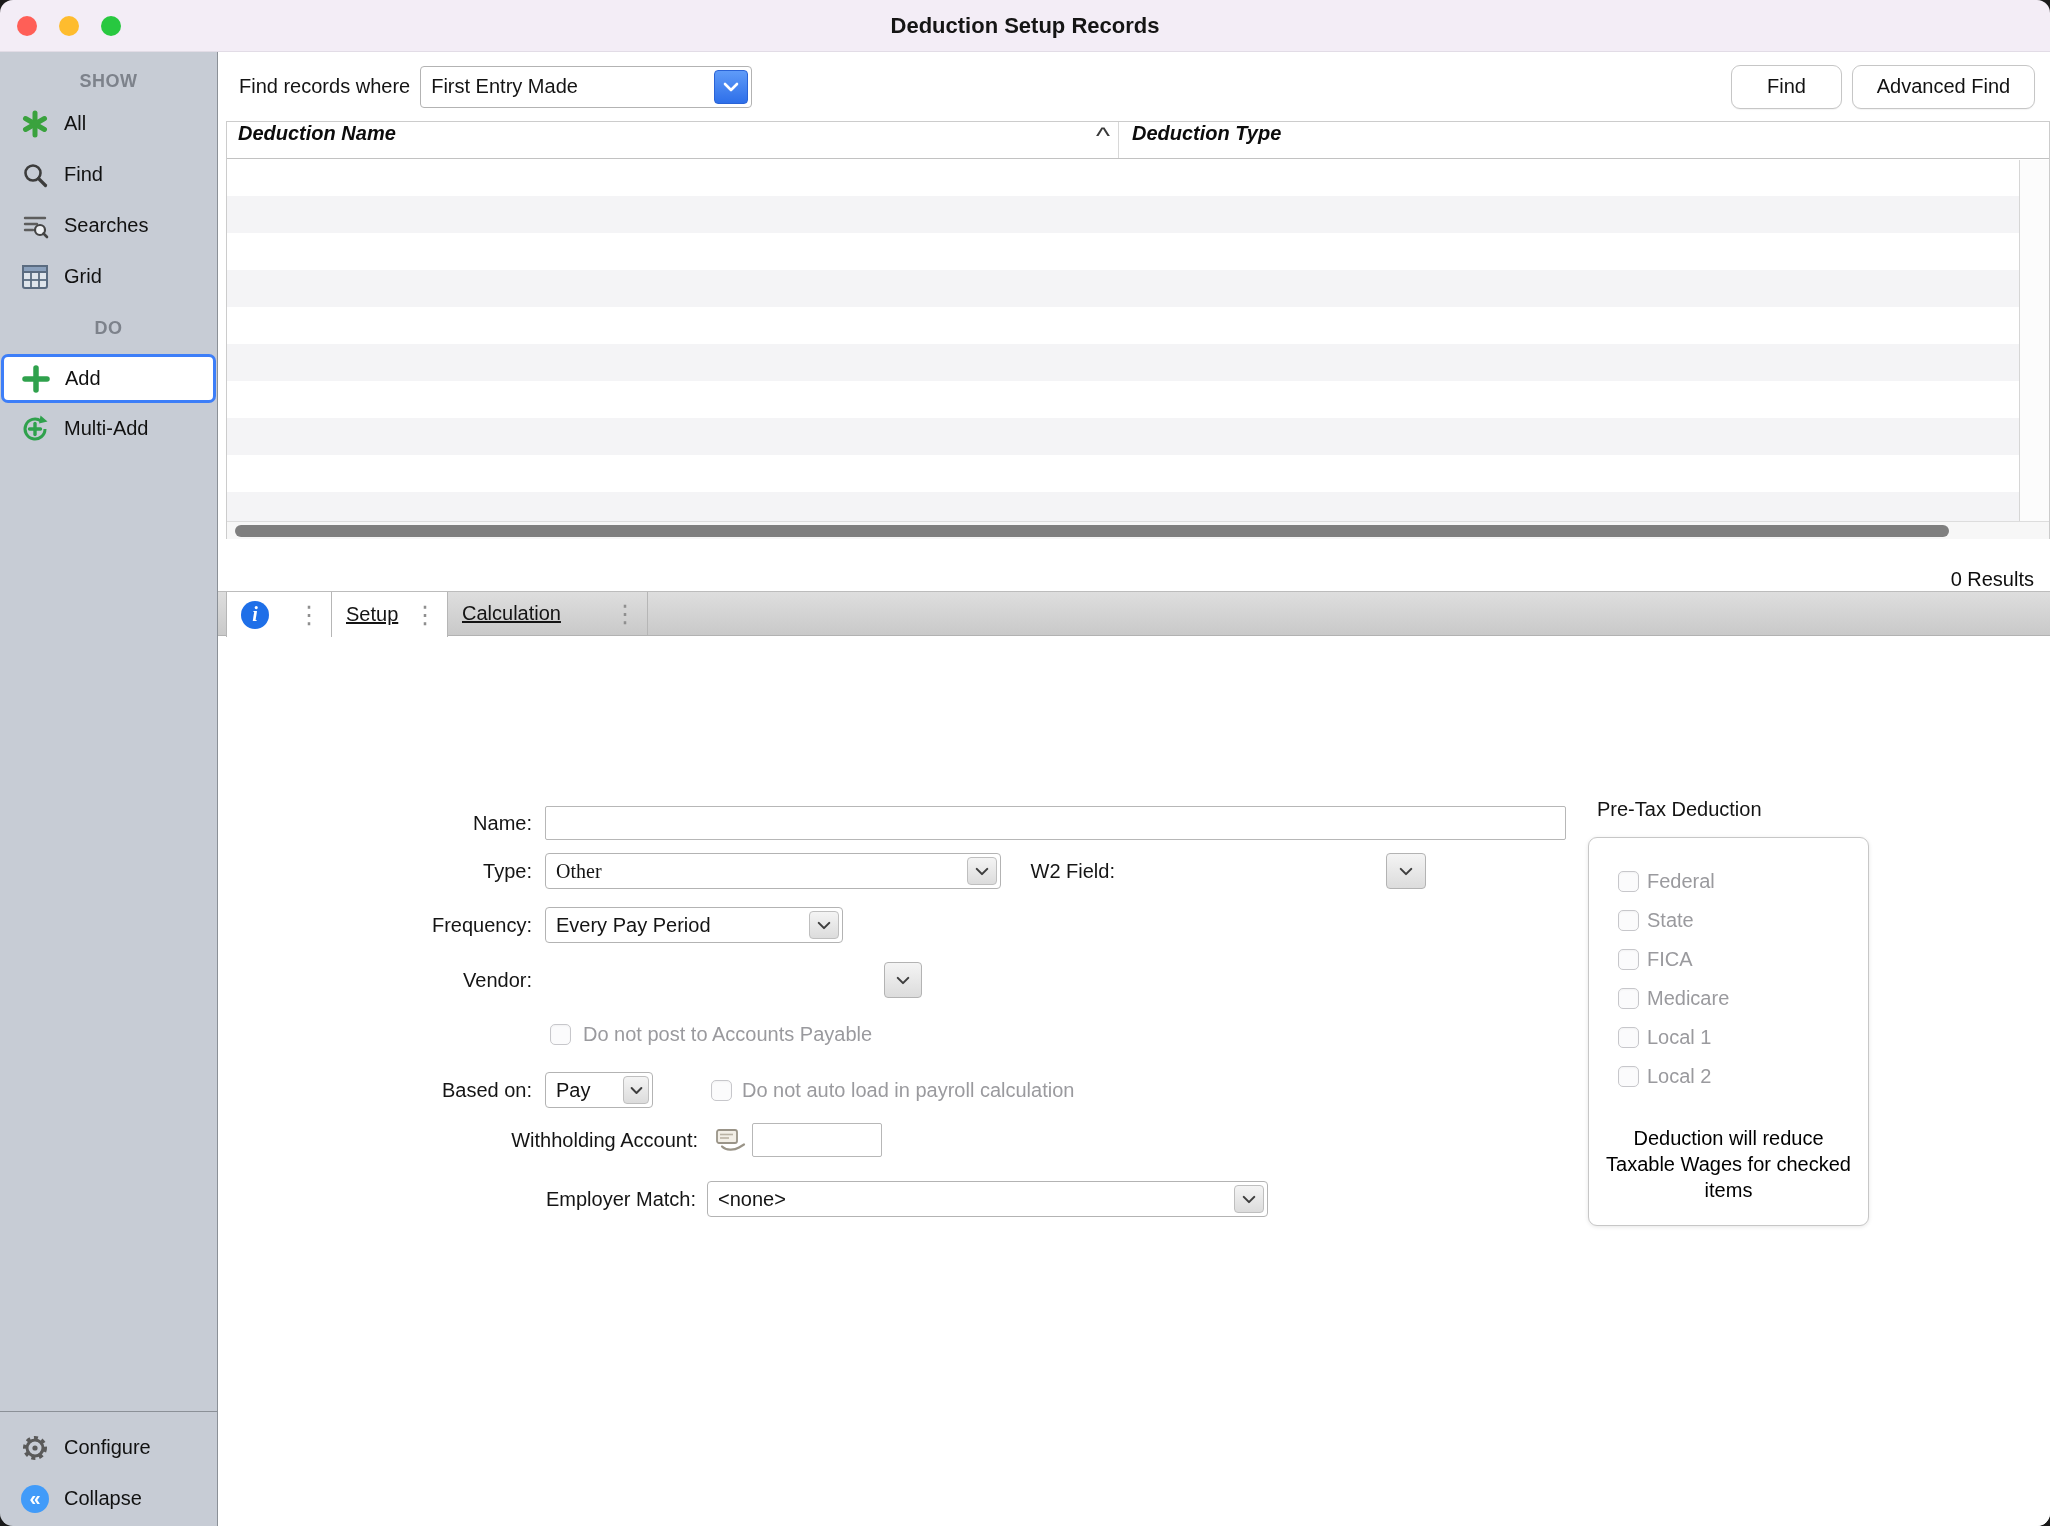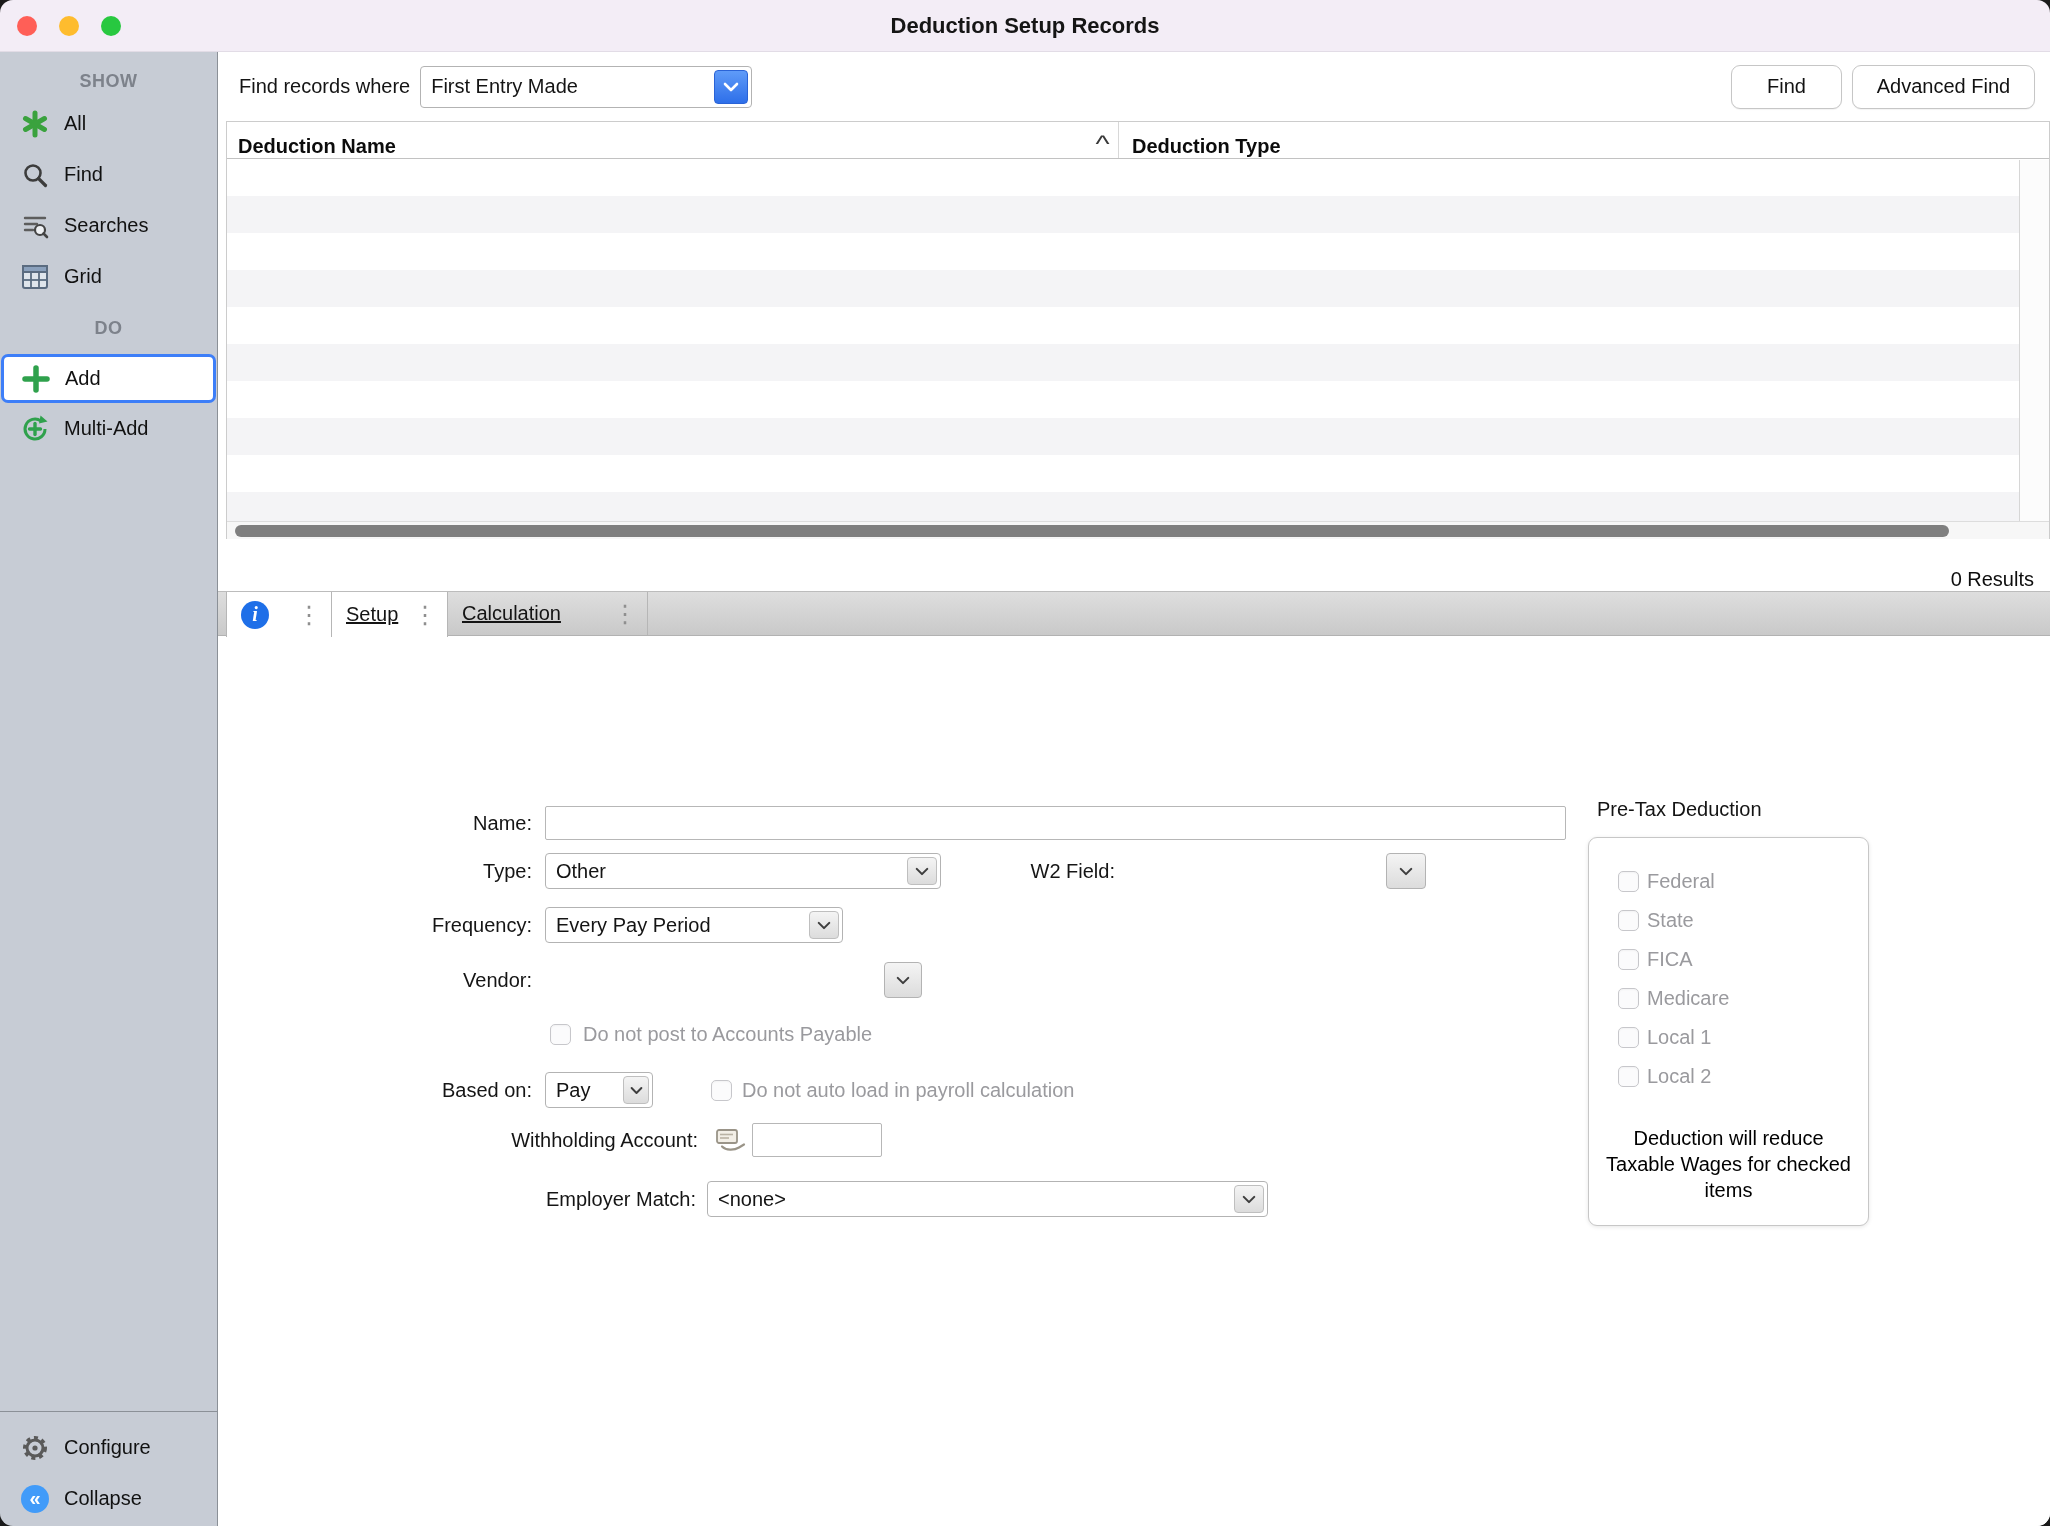--- a/index.html
+++ b/index.html
@@ -44,21 +44,21 @@
   .dd-alone{border:1px solid #b3b3b3;border-radius:4px;background:linear-gradient(#f4f4f4,#dcdcdc);display:grid;place-items:center;}
   .find-where{width:332px;height:42px;}
   .spacer{flex:1;}
   .btn{height:44px;background:#fff;border:1px solid #c6c6c6;border-radius:9px;font-size:20px;color:#121212;
     display:grid;place-items:center;box-shadow:0 1px 1px rgba(0,0,0,0.05);font-family:"Liberation Sans",sans-serif;}
   .btn-find{width:111px;}
   .btn-advfind{width:183px;}
   
   .table{margin-left:8px;border:1px solid #cccccc;border-bottom:none;position:relative;background:#fff;}
   .thead{display:flex;height:37px;border-bottom:1px solid #c2c2c2;background:#fff;}
-  .th{font-size:20px;font-weight:700;color:#0c0c0c;display:flex;align-items:flex-end;height:100%;}
+  .th{font-size:20px;font-weight:700;color:#0c0c0c;display:flex;align-items:flex-start;height:100%;font-style:italic;}
   .th1{width:892px;padding-left:11px;border-right:1px solid #d8d8d8;justify-content:space-between;}
   .sort-ind{font-size:24px;color:#3a3a3a;margin-right:10px;transform:scaleX(1.25);font-weight:400;}
   .th2{flex:1;padding-left:13px;}
   .tbody{height:362px;background:repeating-linear-gradient(to bottom,#ffffff 0 37px,#f4f4f6 37px 74px);}
   .vgutter{position:absolute;top:38px;right:0;bottom:18px;width:30px;border-left:1px solid #d6d6d6;background:#fcfcfc;}
   .hscroll{height:18px;border-top:1px solid #dddddd;background:#f7f7f7;position:relative;}
   .hthumb{position:absolute;left:8px;top:3px;height:12px;width:1714px;border-radius:6px;background:#7f7f7f;}
   
   .results-strip{height:52px;display:flex;align-items:flex-end;justify-content:flex-end;padding-right:16px;background:#fff;}
   .results-text{font-size:20px;color:#0d0d0d;}
@@ -262,21 +262,21 @@
         <span class="dots">⋮</span>
       </div>
     </div>
 
     <div class="form-area">
 
       <div class="flabel" style="left:0;top:170px;width:314px;line-height:34px;">Name:</div>
       <input class="finput" style="left: 327px; top: 170px; width: 1021px; height: 34px;" value="">
 
       <div class="flabel" style="left:0;top:217px;width:314px;line-height:36px;">Type:</div>
-      <div class="dropdown fdd" style="left:327px;top:217px;width:396px;">
+      <div class="dropdown fdd" style="left:327px;top:217px;width:456px;font-family:Liberation Serif, serif;">
         <span class="dd-value">Other</span>
         <span class="dd-btn">
           <svg width="14" height="9" viewBox="0 0 16 10">
               <path d="M2 2l6 6 6-6" fill="none" stroke="#3e3e3e" stroke-width="2.4" stroke-linecap="round" stroke-linejoin="round"></path>
             </svg>
         </span>
       </div>
       <div class="flabel" style="left:650px;top:217px;width:247px;line-height:36px;">W2 Field:</div>
       <div class="dd-alone" style="position:absolute;left:1168px;top:217px;width:40px;height:36px;">
         <span>

